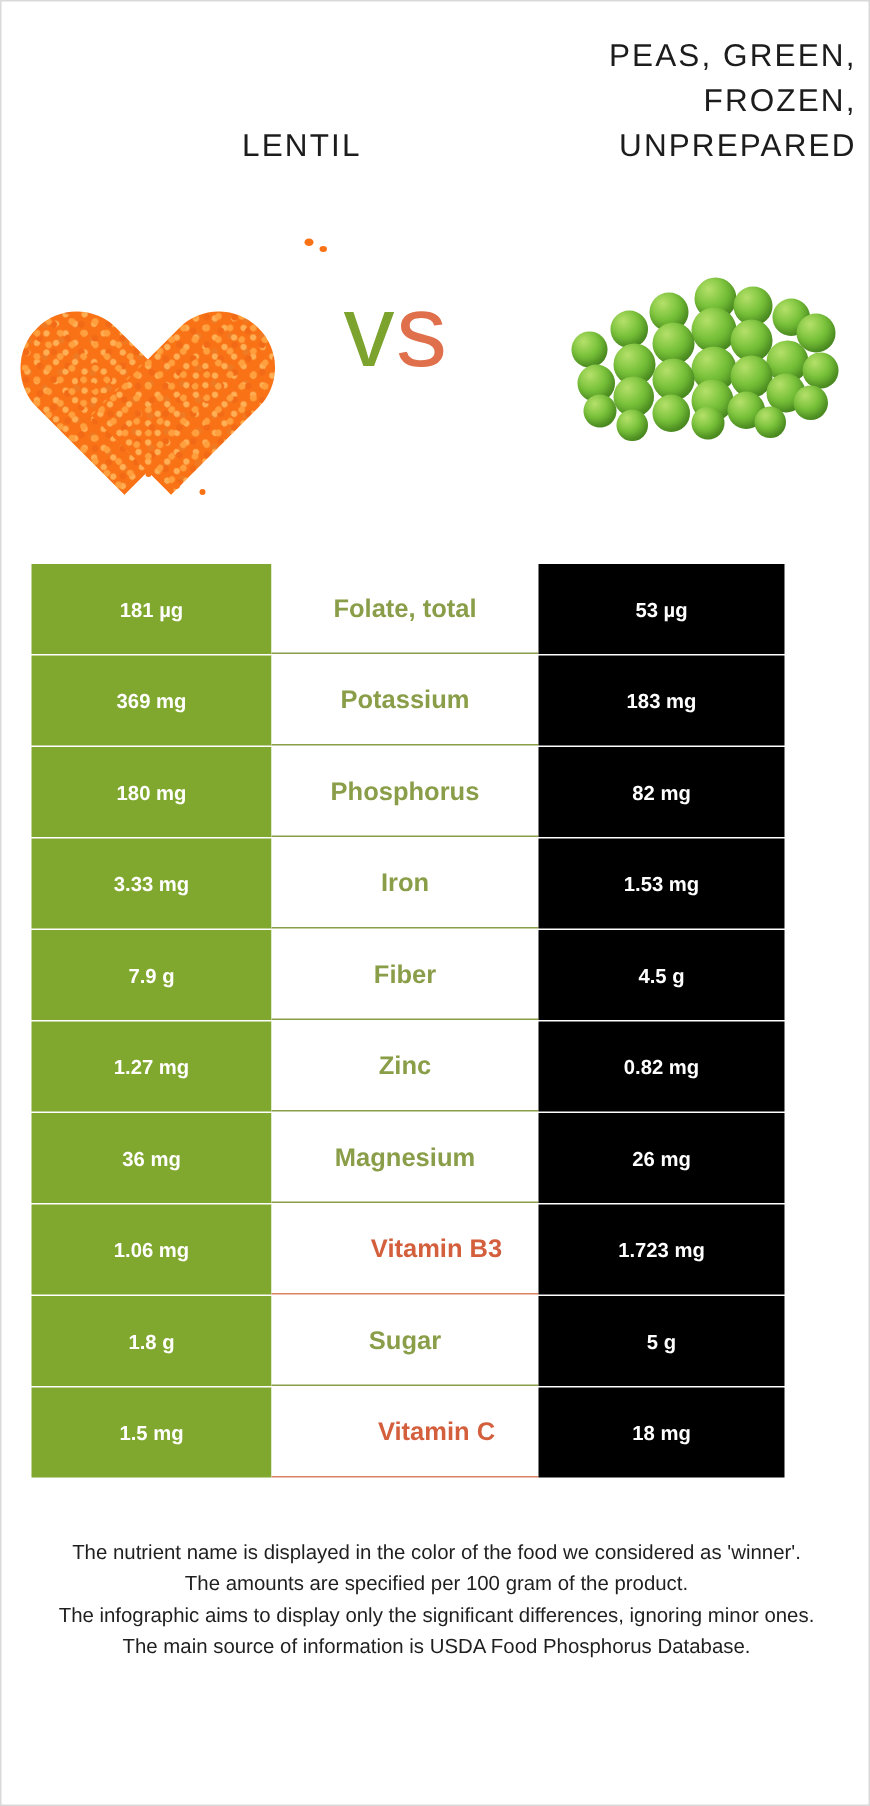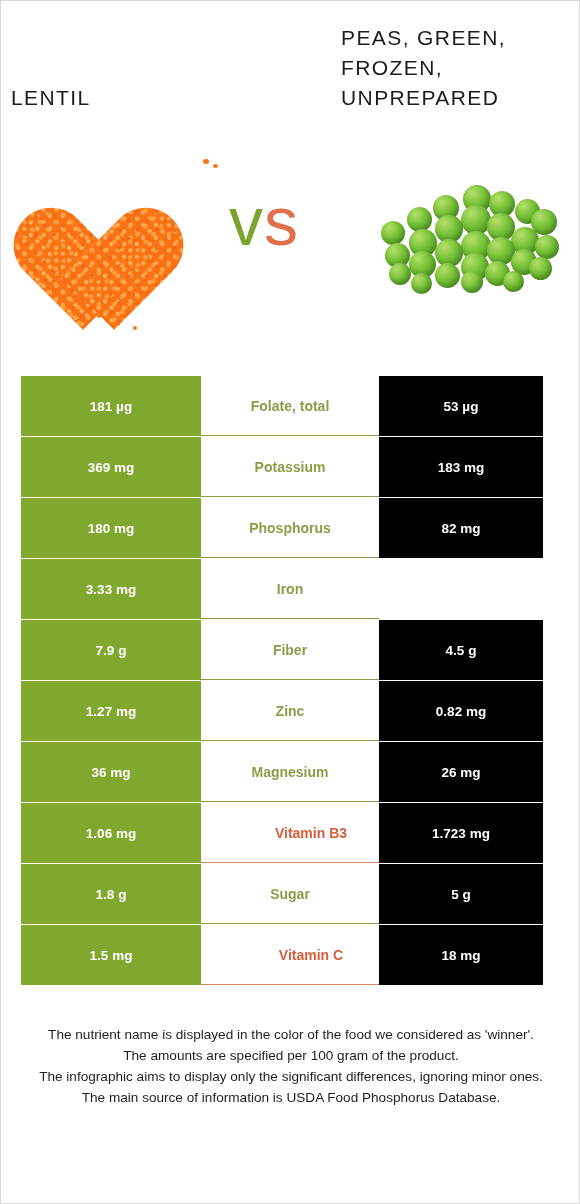--- a/index.html
+++ b/index.html
@@ -23,21 +23,21 @@
     position: relative;
     height: 130px;
   }
   .food-title {
     position: absolute;
     font-family: "Liberation Sans", sans-serif;
     font-weight: 300;
     font-size: 21px;
     letter-spacing: 1.4px;
     color: #1c1c1c;
-    text-align: left;
+    text-align: right;
     line-height: 1.42;
     text-transform: uppercase;
   }
   .food-title.left {
     left: 10px;
     width: 230px;
     top: 82px;
   }
   .food-title.right {
     left: 340px;
@@ -145,34 +145,34 @@
   }
   .cell {
     display: flex;
     align-items: center;
     justify-content: center;
     font-size: 13.5px;
     font-weight: bold;
     box-sizing: border-box;
   }
   .cell.left {
-    width: 180px;
+    width: 160px;
     background: #80A82E;
     color: #ffffff;
   }
   .cell.mid {
     width: 178px;
     background: #ffffff;
     border-bottom: 1px solid #8A9E49;
   }
   .cell.mid.peas-win {
     border-bottom-color: #DD8163;
   }
   .cell.mid span {
-    font-size: 14px;
+    font-size: 17px;
     font-weight: bold;
     color: #8A9E49;
   }
   .cell.mid.peas-win span {
     color: #D35F3C;
     margin-left: 42px;
   }
   .cell.right {
     width: 164px;
     background: #000000;
@@ -270,20 +270,21 @@
       <div class="cell mid">
         <span>Phosphorus</span>
       </div>
       <div class="cell right">82 mg</div>
     </div>
     <div class="row">
       <div class="cell left">3.33 mg</div>
       <div class="cell mid">
         <span>Iron</span>
       </div>
+      <div class="cell right">1.53 mg</div>
     </div>
     <div class="row">
       <div class="cell left">7.9 g</div>
       <div class="cell mid">
         <span>Fiber</span>
       </div>
       <div class="cell right">4.5 g</div>
     </div>
     <div class="row">
       <div class="cell left">1.27 mg</div>

